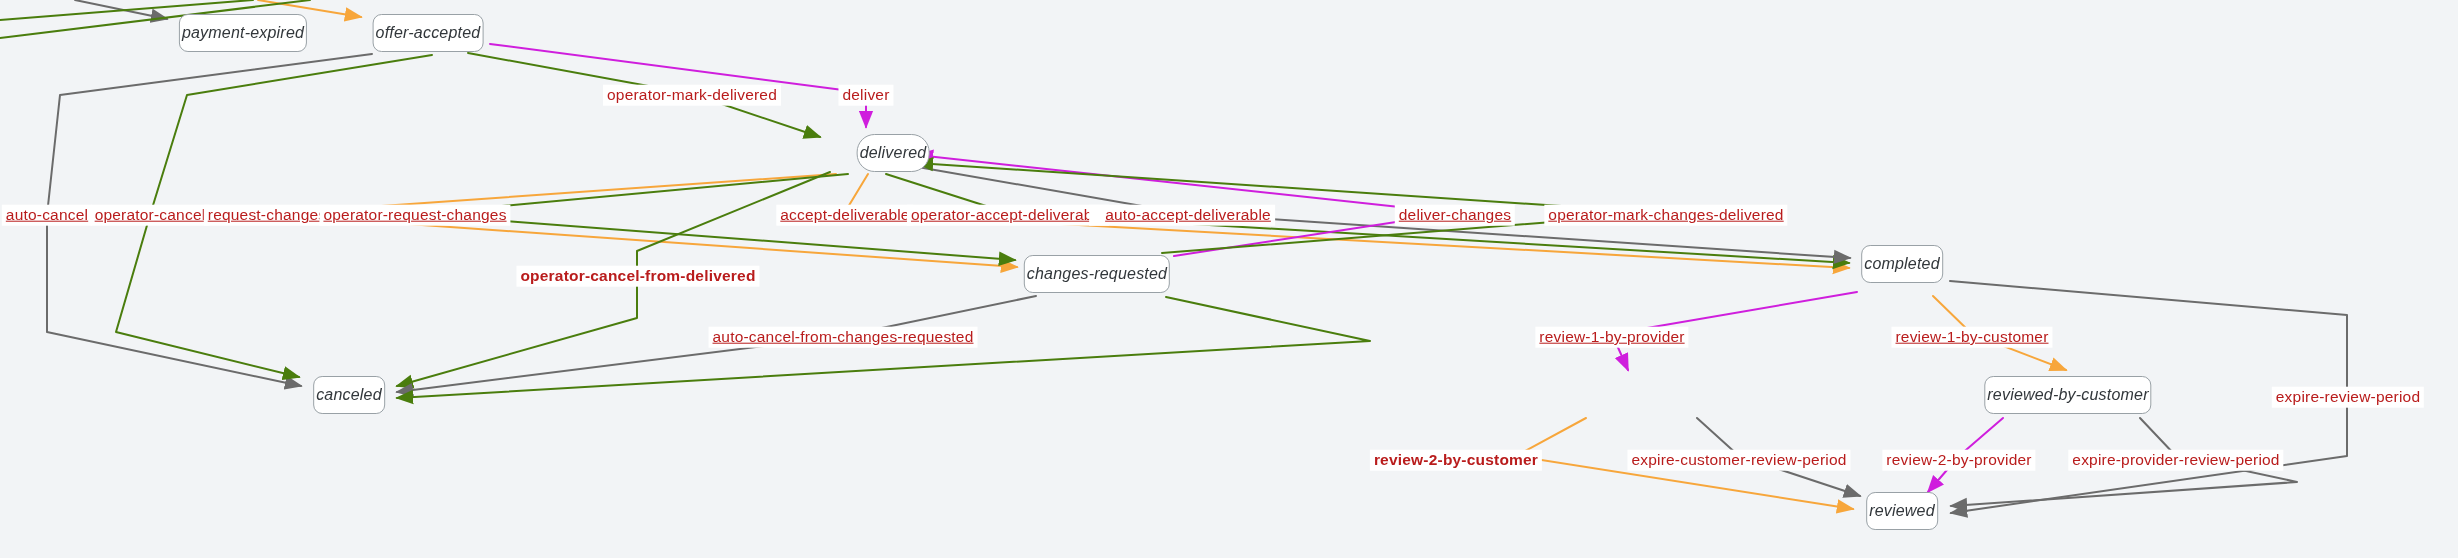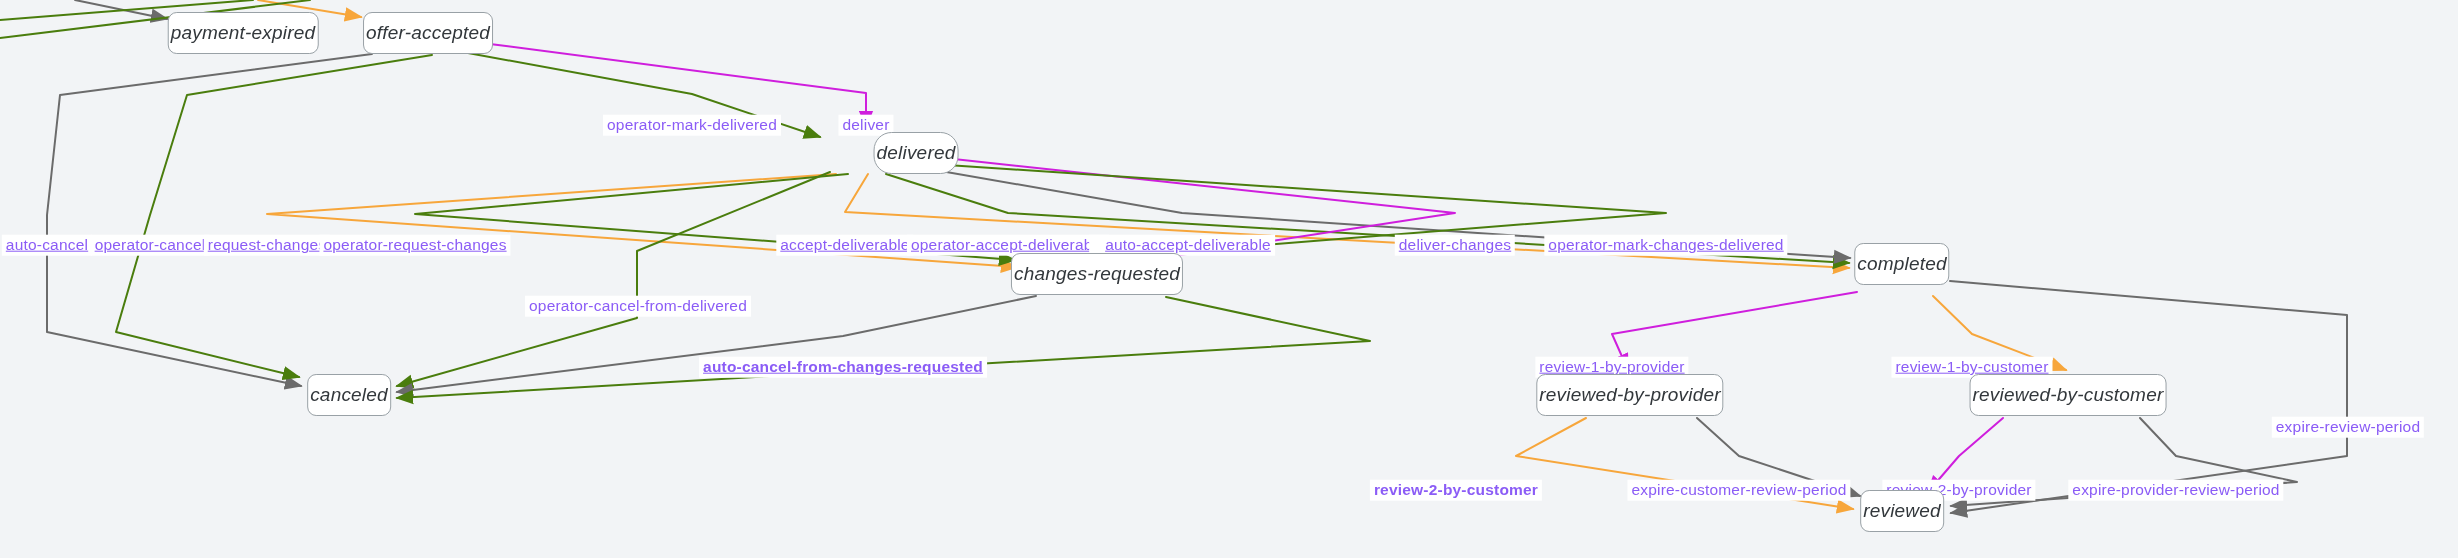--- a/index.html
+++ b/index.html
@@ -1,27 +1,27 @@
 <!DOCTYPE html>
 <html><head>
 <meta charset="utf-8">
 <style>
   html,body{margin:0;padding:0;background:#f2f4f6;font-family:"Liberation Sans",sans-serif;}
   #diagram{position:relative;width:2458px;height:558px;overflow:hidden;background:#f2f4f6;}
   #edges{position:absolute;left:0;top:0;width:2458px;height:558px;}
   .edge-label{
     position:absolute;transform:translate(-50%,-50%);
-    background:#ffffff;color:#8b5cf6;font-size:15.5px;line-height:1.2;
-    padding:1px 4px;white-space:nowrap;z-index:2;letter-spacing:0.2px;margin-top:30px;
+    background:#ffffff;color:#b91c1c;font-size:15.5px;line-height:1.2;
+    padding:1px 4px;white-space:nowrap;z-index:2;letter-spacing:0.2px;
   }
   .edge-label.link{text-decoration:underline;cursor:pointer;}
   .state-node{
     position:absolute;transform:translate(-50%,-50%);
     background:#ffffff;border:1.5px solid #99a1a6;border-radius:9px;
-    color:#32373b;font-style:italic;font-size:19px;font-weight:500;
+    color:#32373b;font-style:italic;font-size:16px;font-weight:500;
     padding:9px 2px;white-space:nowrap;z-index:3;letter-spacing:0.2px;
   }
 </style>
 </head>
 <body>
 
 <div id="diagram" style="background: rgb(242, 244, 246);">
   <svg id="edges" xmlns="http://www.w3.org/2000/svg" viewBox="0 0 2458 558" width="2458" height="558">
       <defs>
         <marker id="arrow-customer" viewBox="0 0 10 8" refX="9" refY="4" markerWidth="9" markerHeight="7.5" orient="auto">
@@ -67,31 +67,30 @@
     <div class="edge-label" style="left: 866px; top: 95px;">deliver</div>
     <div class="edge-label link" style="left: 47px; top: 215px;">auto-cancel</div>
     <div class="edge-label link" style="left: 150px; top: 215px;">operator-cancel</div>
     <div class="edge-label link" style="left: 267px; top: 215px;">request-changes</div>
     <div class="edge-label link" style="left: 415px; top: 215px;">operator-request-changes</div>
     <div class="edge-label link" style="left: 845px; top: 215px;">accept-deliverable</div>
     <div class="edge-label link" style="left: 1008px; top: 215px;">operator-accept-deliverable</div>
     <div class="edge-label link" style="left: 1182px; top: 215px; padding-left: 16px;">auto-accept-deliverable</div>
     <div class="edge-label link" style="left: 1455px; top: 215px;">deliver-changes</div>
     <div class="edge-label link" style="left: 1666px; top: 215px;">operator-mark-changes-delivered</div>
-    <div class="edge-label" style="left: 638px; top: 276px;">operator-cancel-from-delivered</div>
-    <div class="edge-label link" style="left: 843px; top: 337px; font-weight: bold;">auto-cancel-from-changes-requested</div>
+    <div class="edge-label" style="left: 638px; top: 276px; font-weight: bold;">operator-cancel-from-delivered</div>
+    <div class="edge-label link" style="left: 843px; top: 337px;">auto-cancel-from-changes-requested</div>
     <div class="edge-label link" style="left: 1612px; top: 337px;">review-1-by-provider</div>
     <div class="edge-label link" style="left: 1972px; top: 337px;">review-1-by-customer</div>
     <div class="edge-label" style="left: 1456px; top: 460px; font-weight: bold;">review-2-by-customer</div>
     <div class="edge-label" style="left: 1739px; top: 460px;">expire-customer-review-period</div>
     <div class="edge-label" style="left: 1959px; top: 460px;">review-2-by-provider</div>
     <div class="edge-label" style="left: 2176px; top: 460px;">expire-provider-review-period</div>
     <div class="edge-label" style="left: 2348px; top: 397px;">expire-review-period</div>
     <div class="state-node" style="left: 243px; top: 33px;">payment-expired</div>
     <div class="state-node" style="left: 428px; top: 33px;">offer-accepted</div>
-    <div class="state-node" style="left: 916px; top: 153px; border-radius: 18px;">delivered</div>
+    <div class="state-node" style="left: 893px; top: 153px; border-radius: 18px;">delivered</div>
     <div class="state-node" style="left: 1097px; top: 274px;">changes-requested</div>
     <div class="state-node" style="left: 1902px; top: 264px;">completed</div>
     <div class="state-node" style="left: 349px; top: 395px;">canceled</div>
-    <div class="state-node" style="left: 1630px; top: 395px;">reviewed-by-provider</div>
     <div class="state-node" style="left: 2068px; top: 395px;">reviewed-by-customer</div>
     <div class="state-node" style="left: 1902px; top: 511px;">reviewed</div>
   </div>
 
 </body></html>

